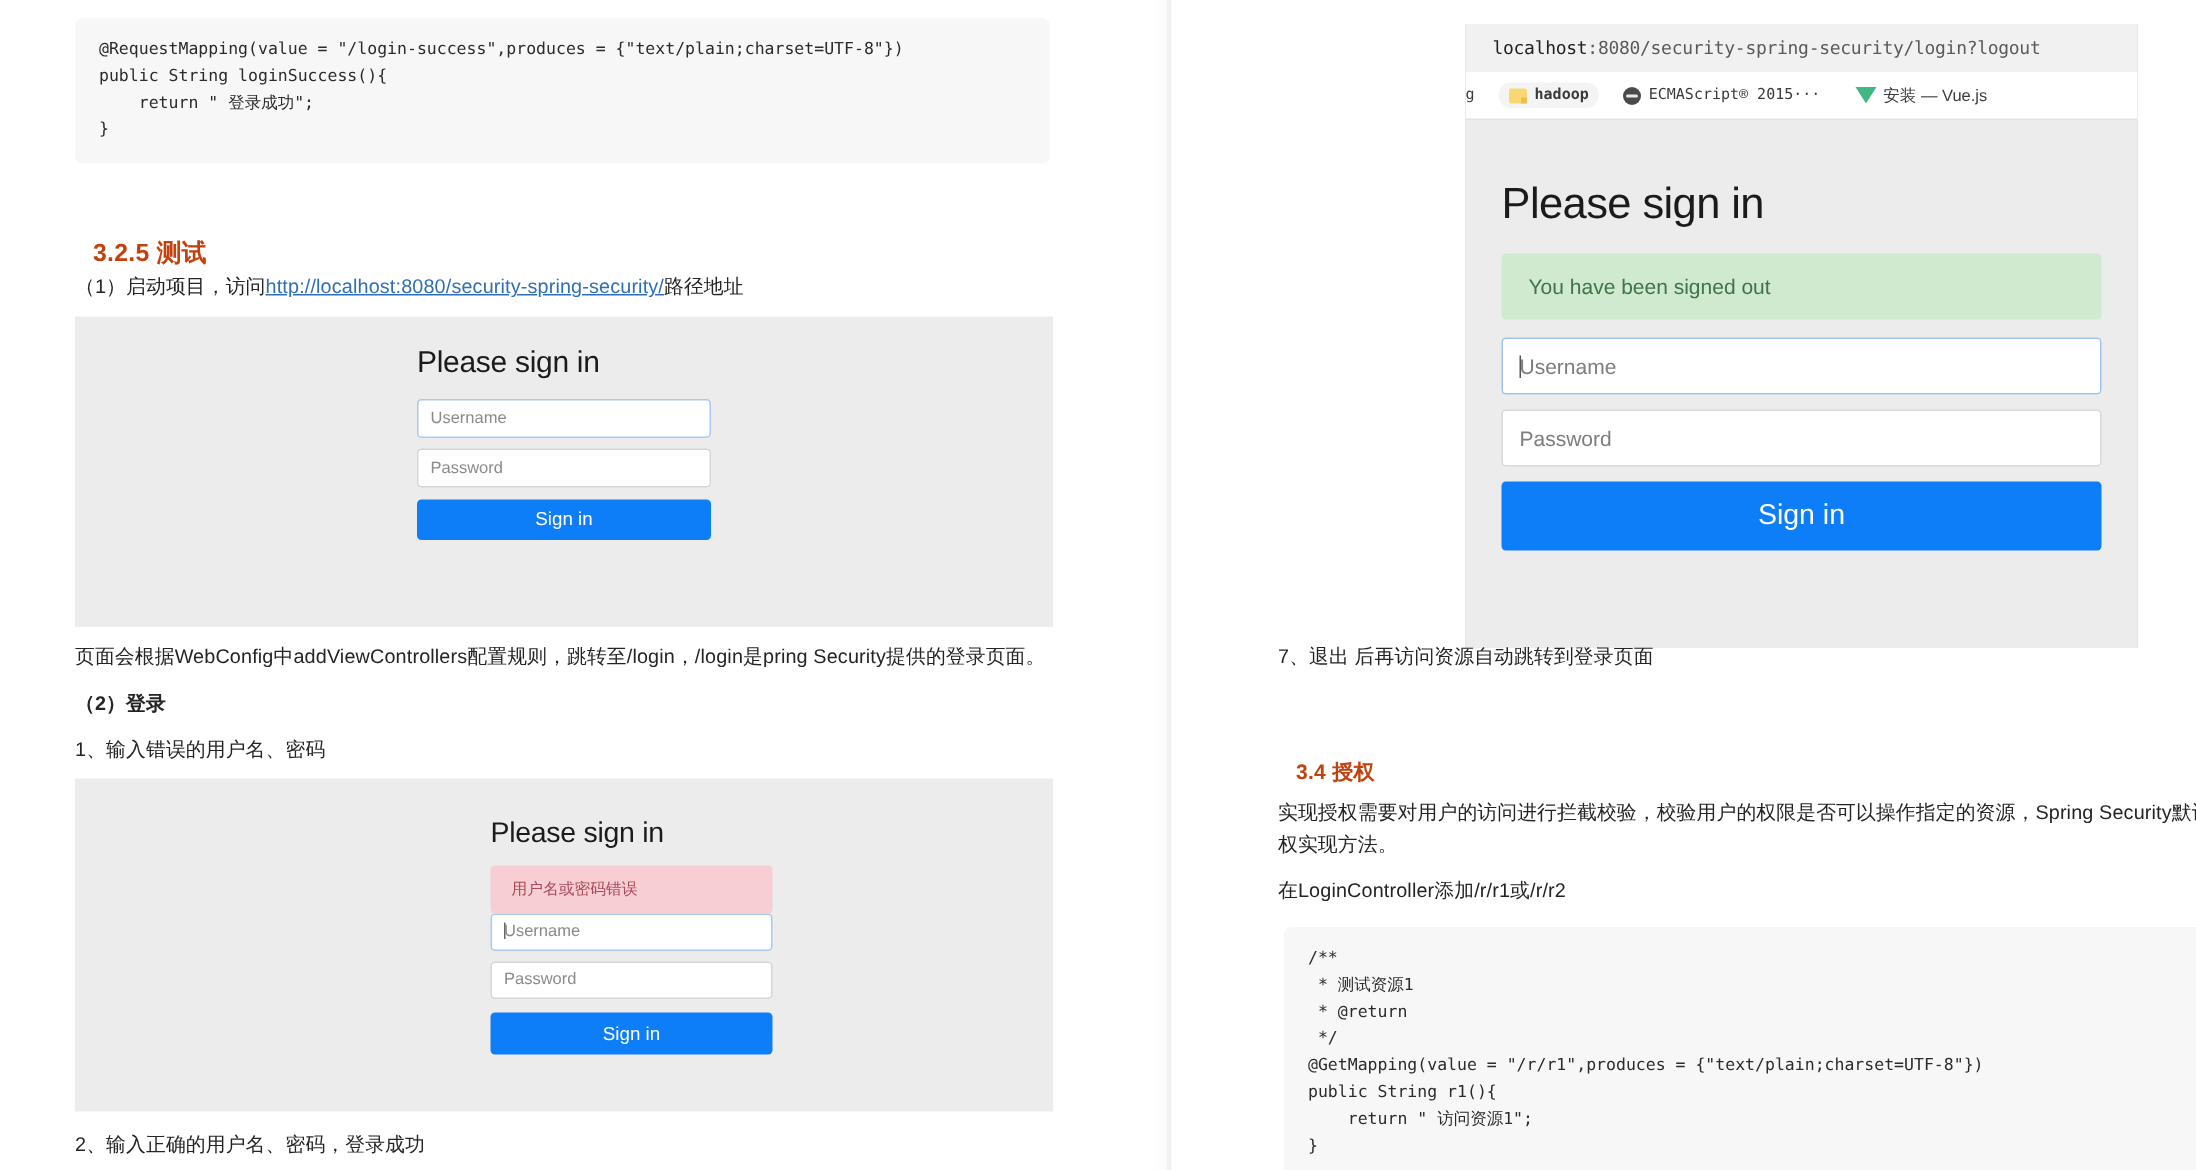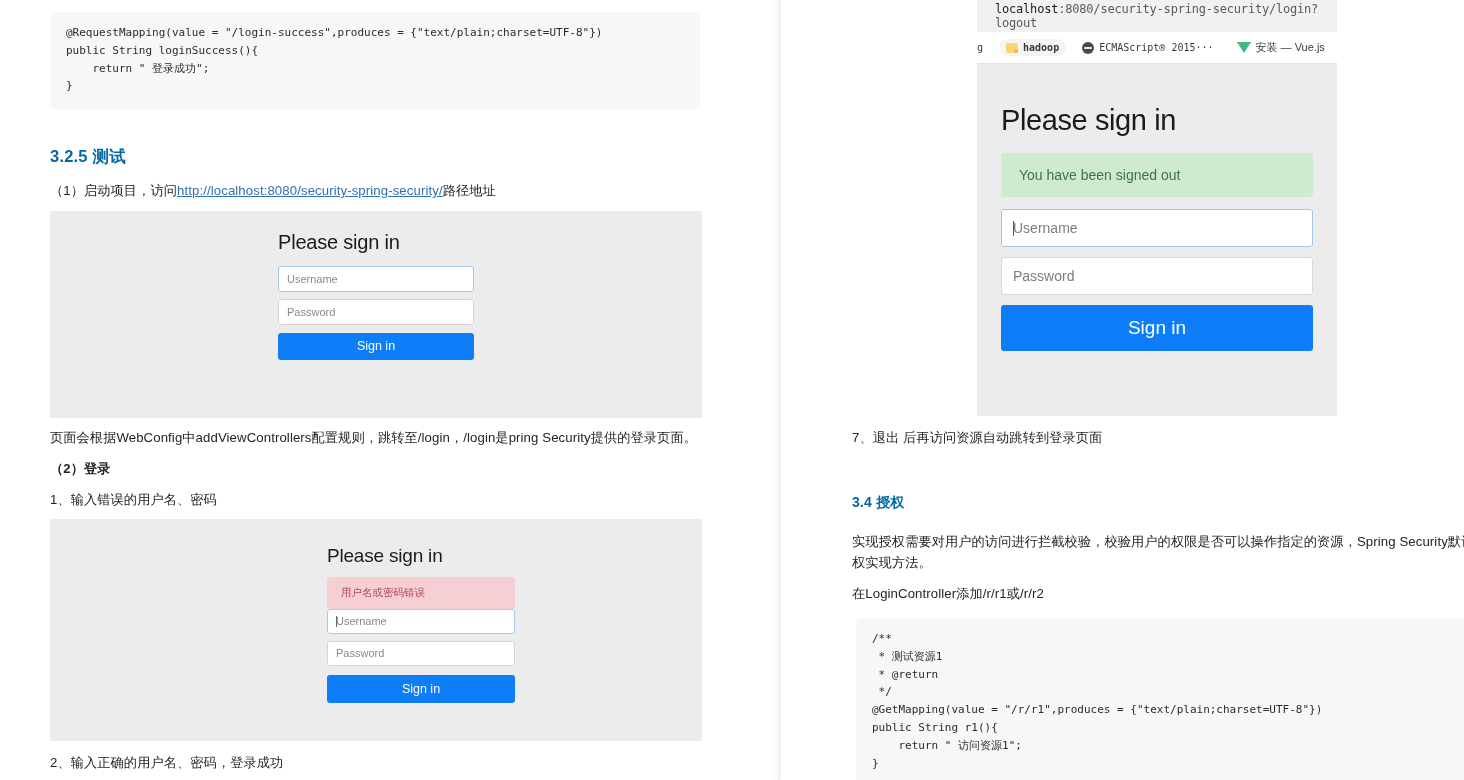--- a/index.html
+++ b/index.html
@@ -61,22 +61,22 @@
     letter-spacing: 0.1px;
   }
   .body-text a {
     color: #2f6fb5;
     text-decoration: underline;
   }
 
   h3.sec {
     font-size: 16.5px;
     font-weight: bold;
-    color: #0369a1;
-    margin: 0;
+    color: #c2410c;
+    margin: 12px;
     letter-spacing: 0.2px;
   }
 
   
   .login-panel {
     background: #ececec;
     display: flex;
     flex-direction: column;
     align-items: center;
   }
@@ -138,22 +138,22 @@
     position: absolute;
     left: 782px; top: 0;
     width: 682px; height: 780px;
     background: #fff;
     overflow: hidden;
   }
 
   
   .browser {
     position: absolute;
-    left: 195px; top: 0;
-    width: 360px; height: 416px;
+    left: 195px; top: 16px;
+    width: 448px; height: 416px;
     background: #f0abfc;
     overflow: hidden;
   }
   .browser-urlbar {
     height: 32px;
     background: #f1f1f1;
     display: flex;
     align-items: center;
     padding-left: 18px;
   }

